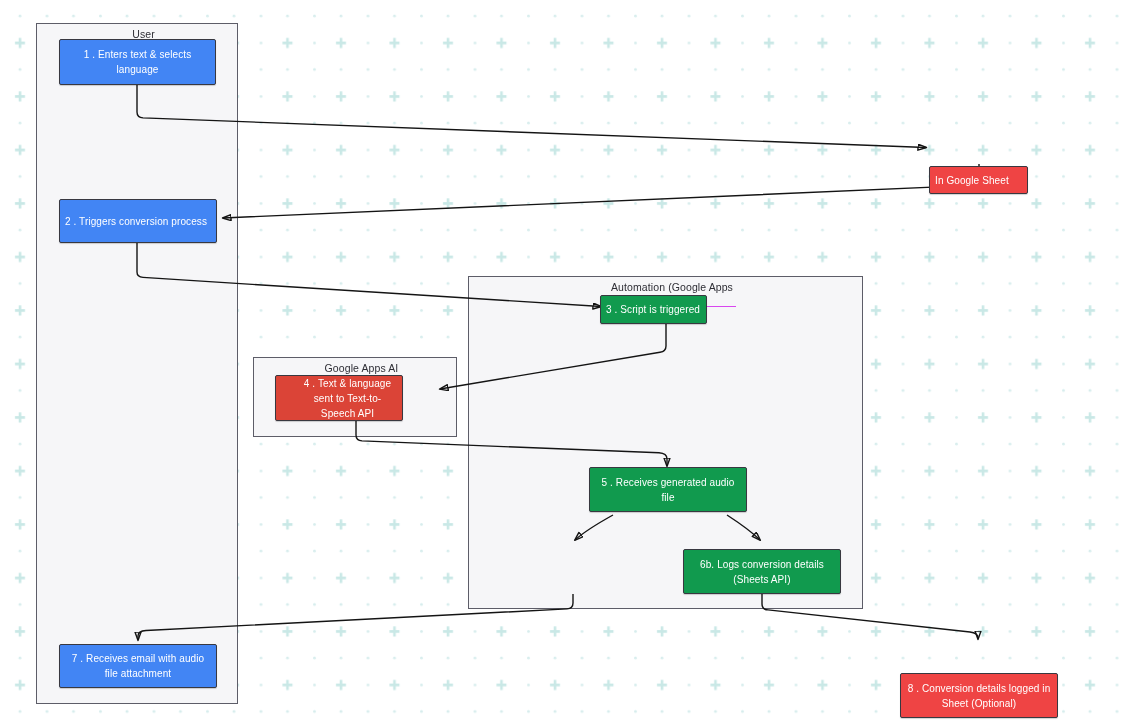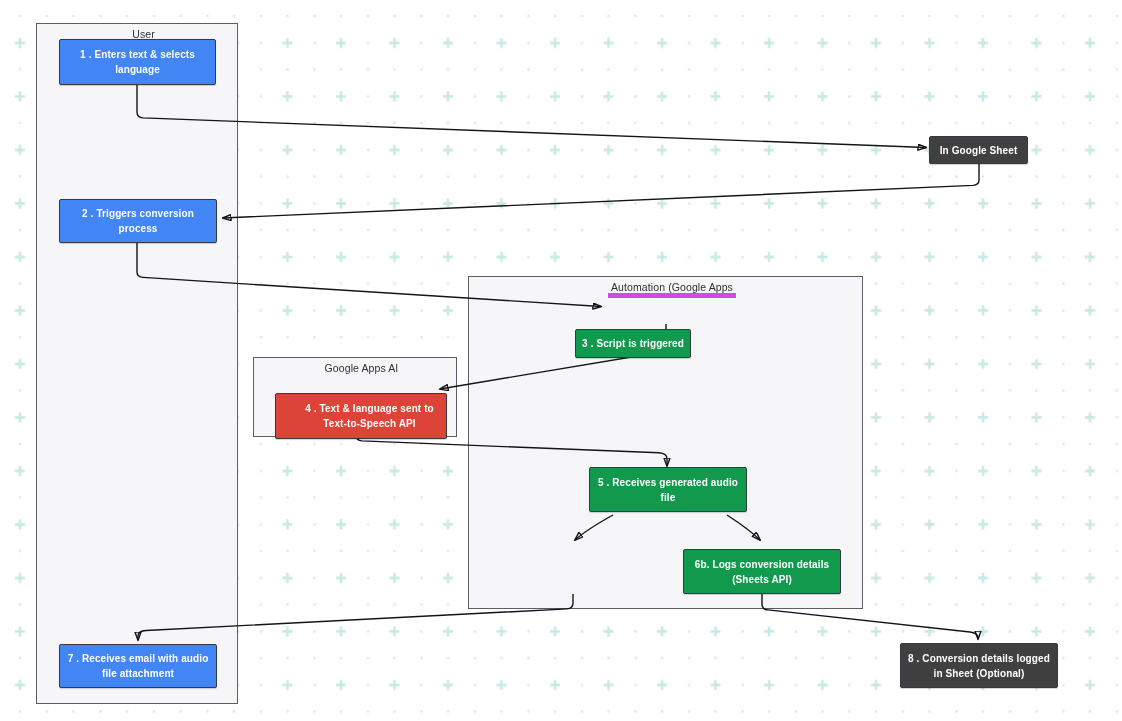--- a/index.html
+++ b/index.html
@@ -27,49 +27,49 @@
   .ctitle {
     position: absolute; left: 13px; right: 0; top: 4px;
     text-align: center;
     font-size: 10.5px;
     font-weight: 500;
     color: #2e2e35;
     letter-spacing: 0.1px;
   }
   .ctitle .underlined {
     display: inline-block;
-    border-bottom: 5px solid #d946ef;
-    padding: 0 3px 0 3px;
+    border-bottom: 1px solid #d946ef;
+    padding: 0 3px 13px 3px;
   }
   .edges {
     position: absolute; left: 0; top: 0; z-index: 2;
     pointer-events: none;
   }
   .edges path { fill: none; stroke: #141414; stroke-width: 1.4; stroke-linejoin: round; }
   .node {
     position: absolute;
     z-index: 3;
     display: flex;
     align-items: center;
-    justify-content: center;
+    justify-content: flex-start;
     text-align: center;
     box-sizing: border-box;
     border: 1.6px solid #383840;
     border-radius: 2px;
     color: #ffffff;
     font-size: 10px;
-    font-weight: 700;
+    font-weight: 400;
     line-height: 15px;
     letter-spacing: 0.1px;
     padding: 2px 5px;
     box-shadow: 0 1px 1px rgba(0,0,0,0.18);
   }
   .node.blue   { background: #4285f4; }
   .node.green  { background: #119a4e; }
-  .node.orange { background: #404040; }
+  .node.orange { background: #ef4444; margin-top: 30px; }
   .node.red    { background: #db4437; }
 </style>
 </head>
 <body>
 
 <div class="canvas">
 
   <svg class="grid-bg" width="1122" height="721">
     <defs>
       <pattern id="gridp" width="53.5" height="53.5" patternUnits="userSpaceOnUse">
@@ -123,25 +123,25 @@
   </div>
 
   <div class="node orange" style="left:929px; top:136px; width:99px; height:28px;">
     <span>In Google Sheet</span>
   </div>
 
   <div class="node blue" style="left:59px; top:199px; width:158px; height:44px;">
     <span>2 . Triggers conversion process</span>
   </div>
 
-  <div class="node green" style="left:575px; top:295px; width:116px; height:29px;margin-top:34px;">
+  <div class="node green" style="left:600px; top:295px; width:107px; height:29px;">
     <span>3 . Script is triggered</span>
   </div>
 
-  <div class="node red" style="left:275px; top:393px; width:172px; height:46px;padding-left:22px;">
+  <div class="node red" style="left:275px; top:375px; width:128px; height:46px;padding-left:22px;">
     <span>4 . Text &amp; language sent to Text-to-Speech API</span>
   </div>
 
   <div class="node green" style="left:589px; top:467px; width:158px; height:45px;">
     <span>5 . Receives generated audio file</span>
   </div>
 
 
   <div class="node green" style="left:683px; top:549px; width:158px; height:45px;">
     <span>6b. Logs conversion details (Sheets API)</span>

